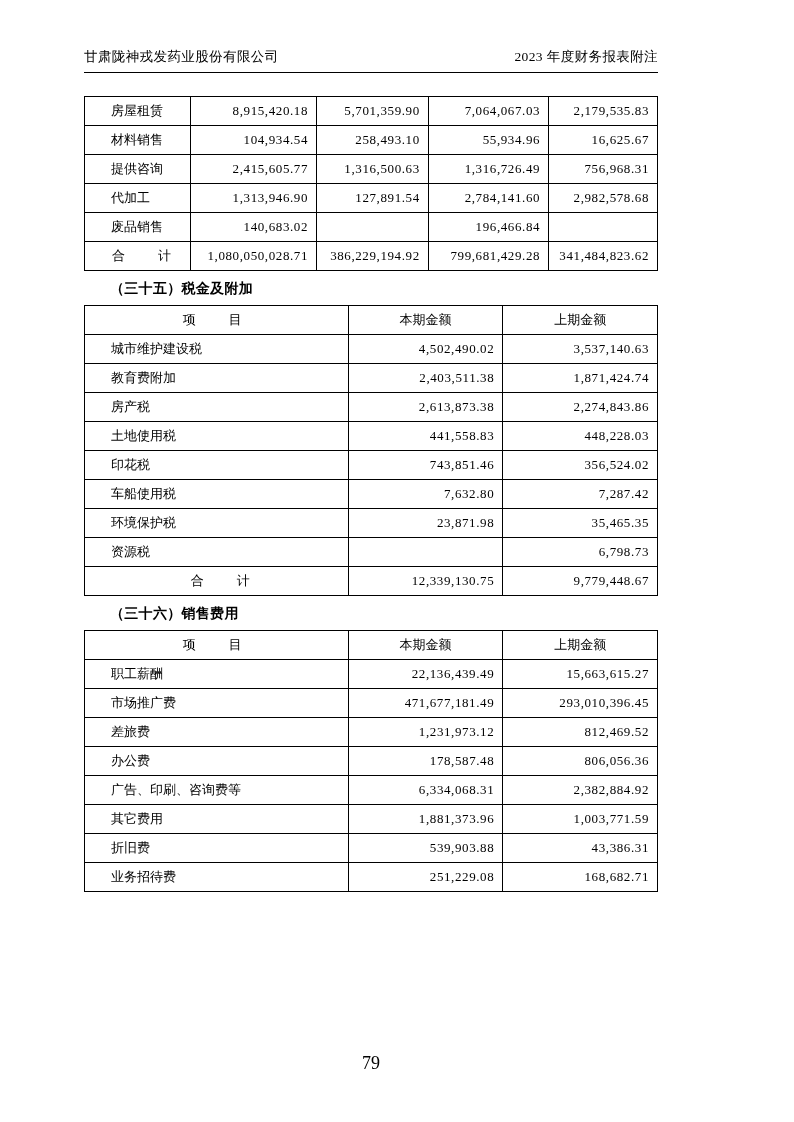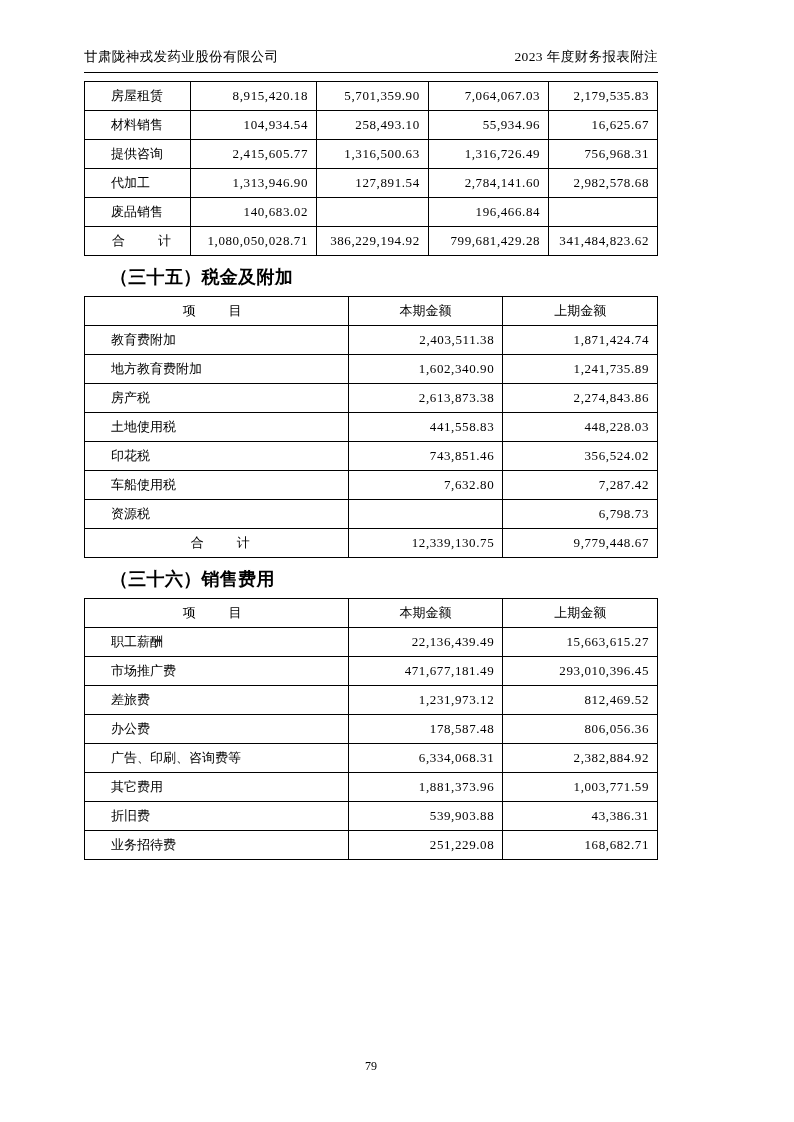--- a/index.html
+++ b/index.html
@@ -59,28 +59,28 @@
   .txt { text-align: left; }
   .ctr { text-align: center; }
   .lbl-indent { padding-left: 26px !important; }
   .total-cell {
     text-align: center;
     letter-spacing: 10px;
     padding-left: 26px !important;
   }
   
   .sec-head {
-    font-size: 18px;
+    font-size: 14px;
     font-weight: bold;
     margin: 9px 0 7px 0;
     padding-left: 26px;
     letter-spacing: 0.3px;
     font-family: Liberation Serif, serif;
   }
-  .tbl-top { margin-top: 0; }
+  .tbl-top { margin-top: 15px; }
   .spacer-8 { height: 8px; }
   
   .t1 col.c1 { width: 18.5%; }
   .t1 col.c2 { width: 22%; }
   .t1 col.c3 { width: 19.5%; }
   .t1 col.c4 { width: 21%; }
   .t1 col.c5 { width: 19%; }
   
   .t2 col.c1 { width: 46%; }
   .t2 col.c2 { width: 27%; }
@@ -90,21 +90,21 @@
     letter-spacing: 10px;
     padding-left: 10px !important;
     margin-left: 28px;
   }
   .footer-num {
     position: absolute;
     bottom: 48px;
     left: 0;
     width: 100%;
     text-align: center;
-    font-size: 12px;
+    font-size: 18px;
     font-family: "Liberation Serif", serif;
   }
 </style>
 </head>
 <body>
 
 <div class="page">
 
   <div class="header">
     <div class="left">甘肃陇神戎发药业股份有限公司</div>
@@ -178,48 +178,53 @@
       </colgroup>
     <thead>
       <tr>
         <th class="hdr-item">项　目</th>
         <th class="ctr">本期金额</th>
         <th class="ctr">上期金额</th>
       </tr>
     </thead>
     <tbody>
       <tr>
+        <td class="txt lbl-indent">城市维护建设税</td>
+        <td class="num">4,502,490.02</td>
+        <td class="num">3,537,140.63</td>
+      </tr>
+      <tr>
         <td class="txt lbl-indent">教育费附加</td>
         <td class="num">2,403,511.38</td>
         <td class="num">1,871,424.74</td>
       </tr>
       <tr>
-        <td class="txt lbl-indent">地方教育费附加</td>
-        <td class="num">1,602,340.90</td>
-        <td class="num">1,241,735.89</td>
-      </tr>
-      <tr>
         <td class="txt lbl-indent">房产税</td>
         <td class="num">2,613,873.38</td>
         <td class="num">2,274,843.86</td>
       </tr>
       <tr>
         <td class="txt lbl-indent">土地使用税</td>
         <td class="num">441,558.83</td>
         <td class="num">448,228.03</td>
       </tr>
       <tr>
         <td class="txt lbl-indent">印花税</td>
         <td class="num">743,851.46</td>
         <td class="num">356,524.02</td>
       </tr>
       <tr>
         <td class="txt lbl-indent">车船使用税</td>
         <td class="num">7,632.80</td>
         <td class="num">7,287.42</td>
+      </tr>
+      <tr>
+        <td class="txt lbl-indent">环境保护税</td>
+        <td class="num">23,871.98</td>
+        <td class="num">35,465.35</td>
       </tr>
       <tr>
         <td class="txt lbl-indent">资源税</td>
         <td class="num"></td>
         <td class="num">6,798.73</td>
       </tr>
       <tr>
         <td class="total-cell">合　计</td>
         <td class="num">12,339,130.75</td>
         <td class="num">9,779,448.67</td>

